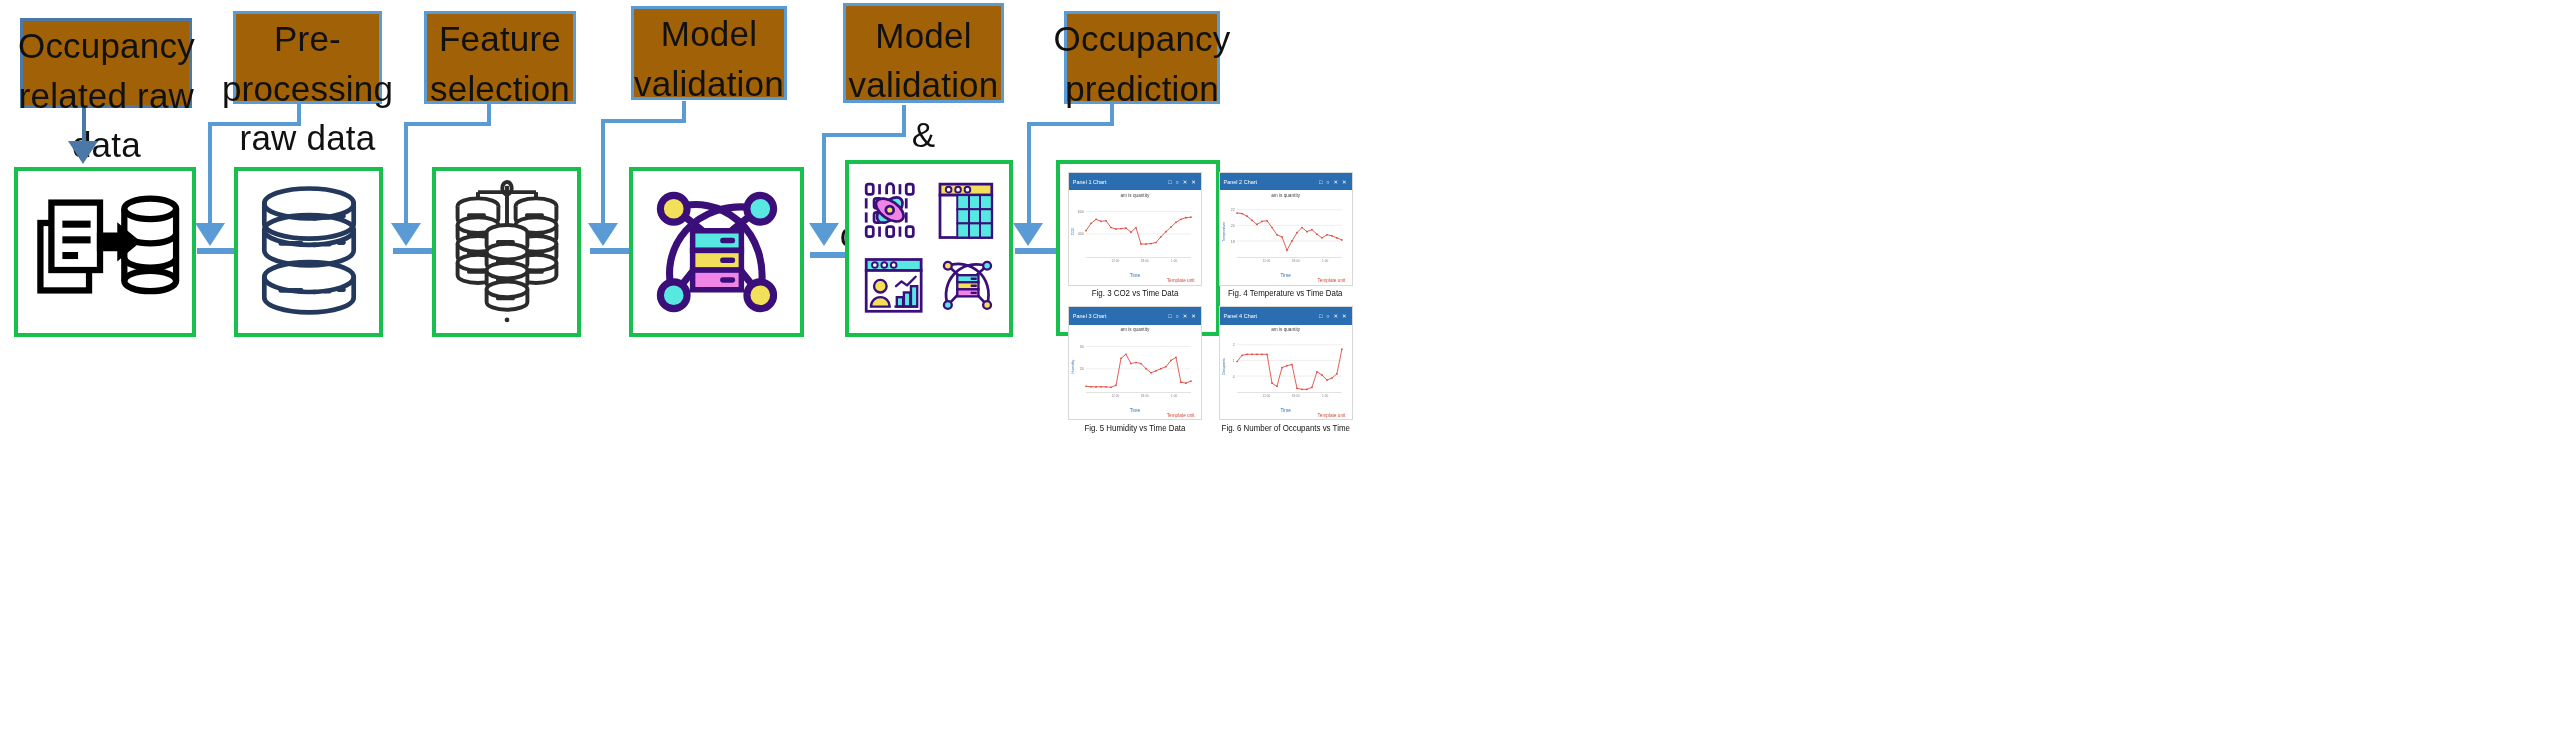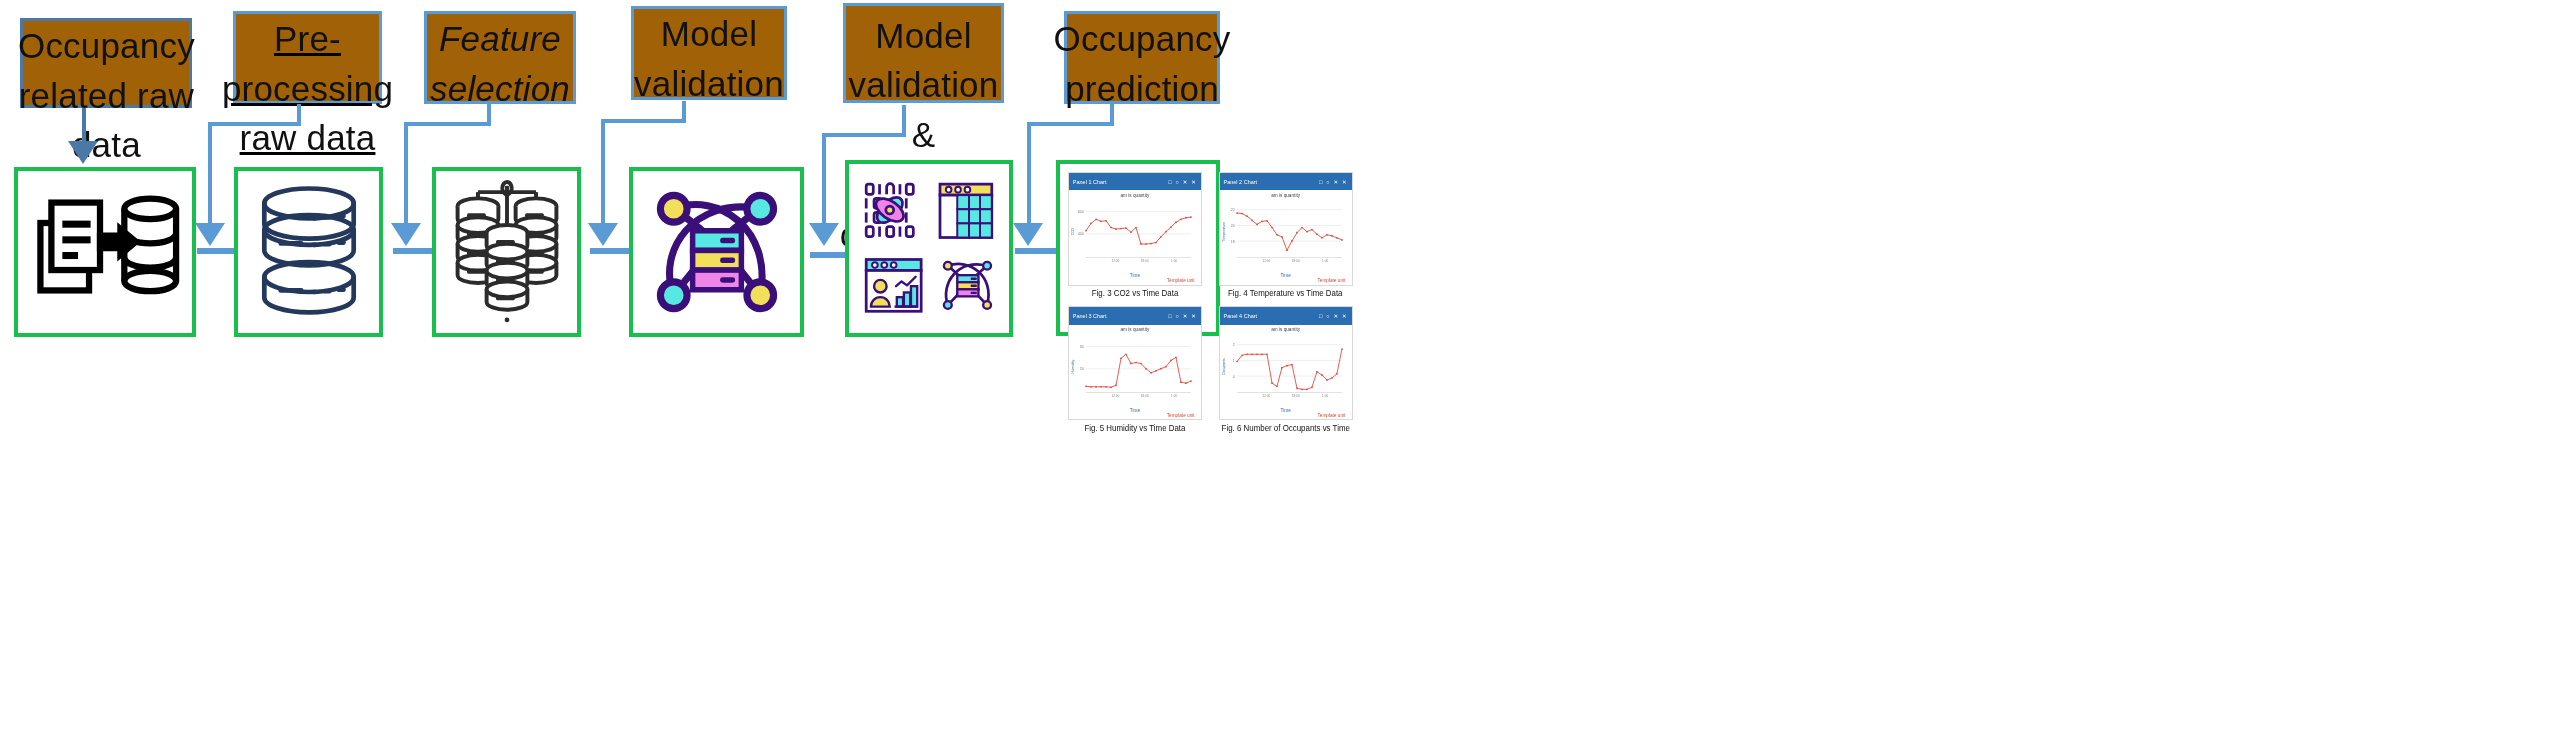--- a/index.html
+++ b/index.html
@@ -50,26 +50,26 @@
 </head>
 <body style="height: 730px;">
 
 <div id="stage" style="transform: scale(1); transform-origin: left top;">
 
   <div class="stepbox" style="left:20.4px;top:18px;width:172px;height:90px;border:3.1px solid #4a79a8;">
     <div class="lbl">Occupancy
 related raw data</div>
   </div>
 
-  <div class="stepbox" style="left:233px;top:11px;width:149px;height:93px;border:3.1px solid #5b9bd5;text-decoration:underline;">
+  <div class="stepbox" style="left:233px;top:11px;width:149px;height:93px;border:3.1px solid #5b9bd5;">
     <div class="lbl">Pre-processing
 raw data</div>
   </div>
 
-  <div class="stepbox" style="left:424px;top:11px;width:152px;height:93px;border:3.1px solid #5b9bd5;font-style:italic;">
+  <div class="stepbox" style="left:424px;top:11px;width:152px;height:93px;border:3.1px solid #5b9bd5;">
     <div class="lbl">Feature
 selection</div>
   </div>
 
   <div class="stepbox" style="left:631px;top:6.3px;width:156px;height:94px;border:3.1px solid #5b9bd5;">
     <div class="lbl">Model
 validation</div>
   </div>
 
   <div class="stepbox" style="left:843px;top:3.1px;width:161px;height:100px;border:3.1px solid #5b9bd5;">

